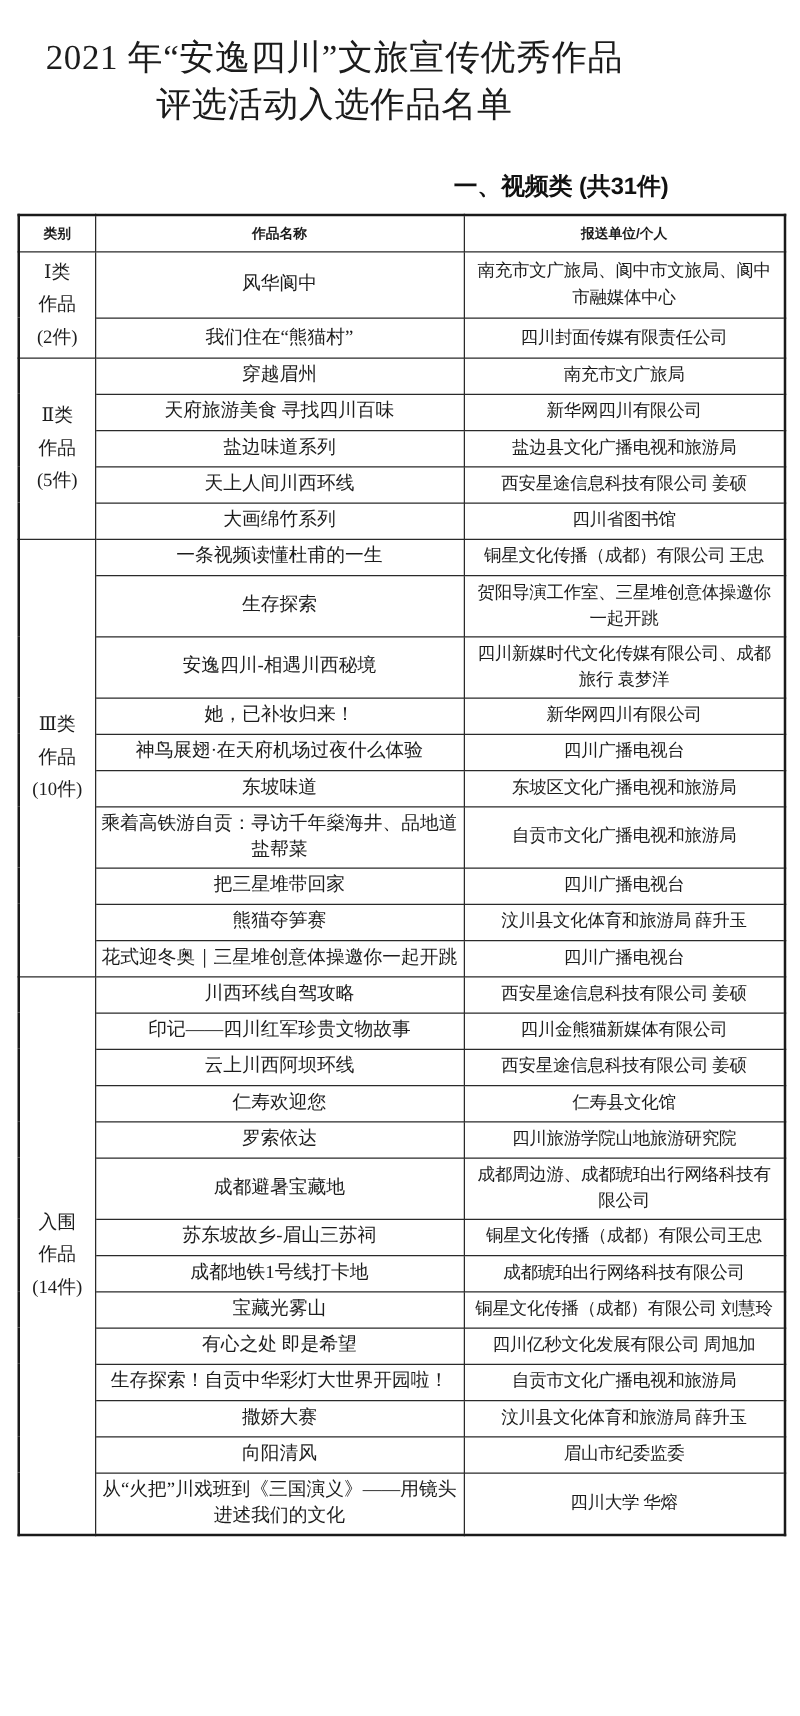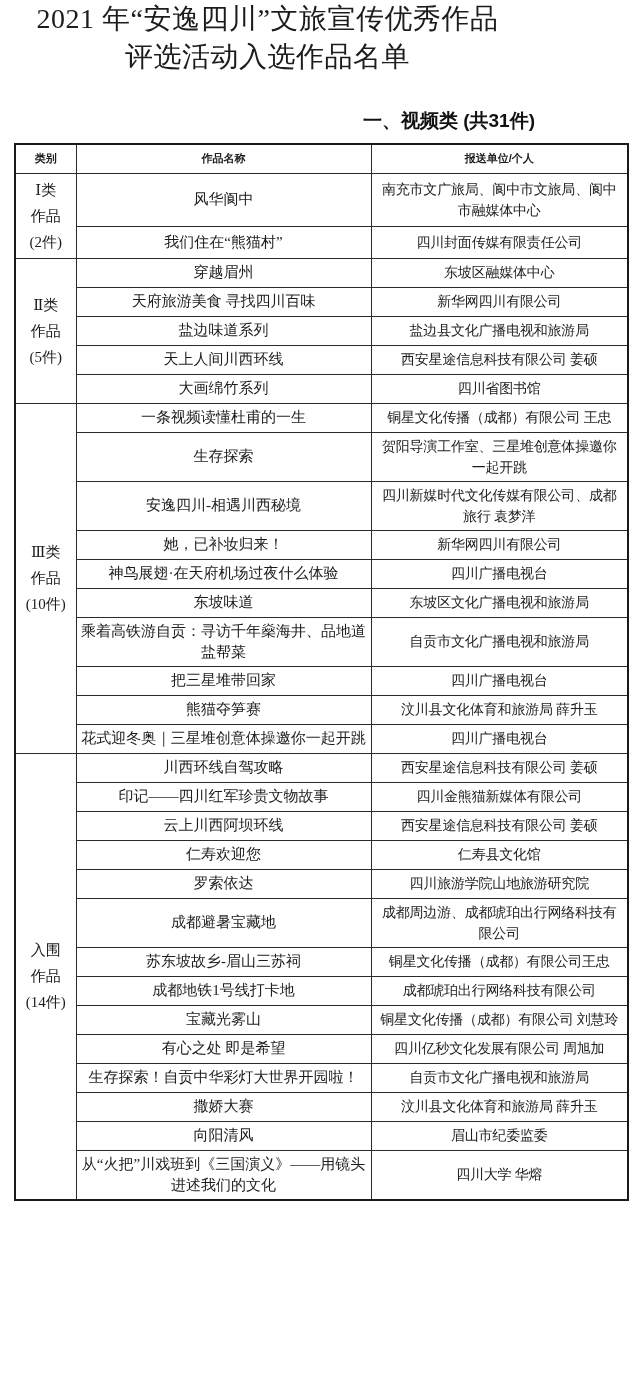--- a/index.html
+++ b/index.html
@@ -7,21 +7,21 @@
     padding: 0;
     background: #ffffff;
     font-family: "Liberation Serif", "DejaVu Serif", serif;
     color: #1c1c1c;
   }
   .page {
     width: 535px;
     min-height: 1373px;
     background: #ffffff;
     box-sizing: border-box;
-    padding-top: 0;
+    padding-top: 28px;
   }
   .doc-title {
     text-align: center;
     font-family: "Liberation Serif", "DejaVu Serif", serif;
     font-size: 28px;
     line-height: 38px;
     font-weight: 500;
     letter-spacing: 0.5px;
   }
   .section-heading {
@@ -106,21 +106,21 @@
         </tr>
         <tr>
           <td class="work">我们住在“熊猫村”</td>
           <td class="sub">四川封面传媒有限责任公司</td>
         </tr>
         <tr>
           <td class="cat" rowspan="5">Ⅱ类
 作品
 (5件)</td>
           <td class="work">穿越眉州</td>
-          <td class="sub">东坡区融媒体中心</td>
+          <td class="sub">南充市文广旅局</td>
         </tr>
         <tr>
           <td class="work">天府旅游美食 寻找四川百味</td>
           <td class="sub">新华网四川有限公司</td>
         </tr>
         <tr>
           <td class="work">盐边味道系列</td>
           <td class="sub">盐边县文化广播电视和旅游局</td>
         </tr>
         <tr>

